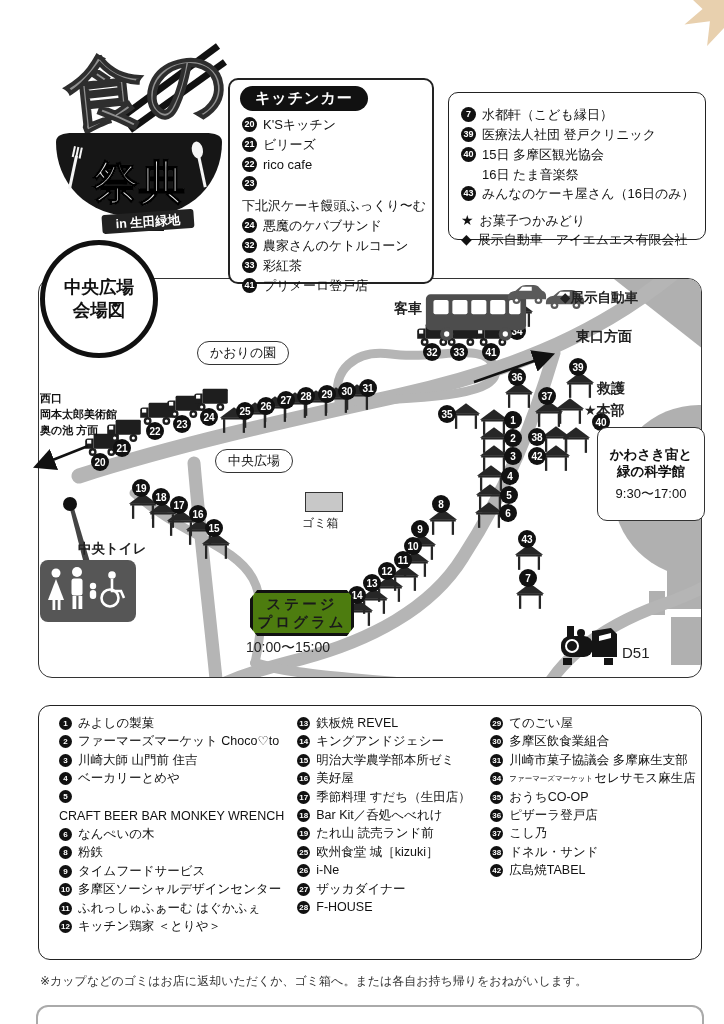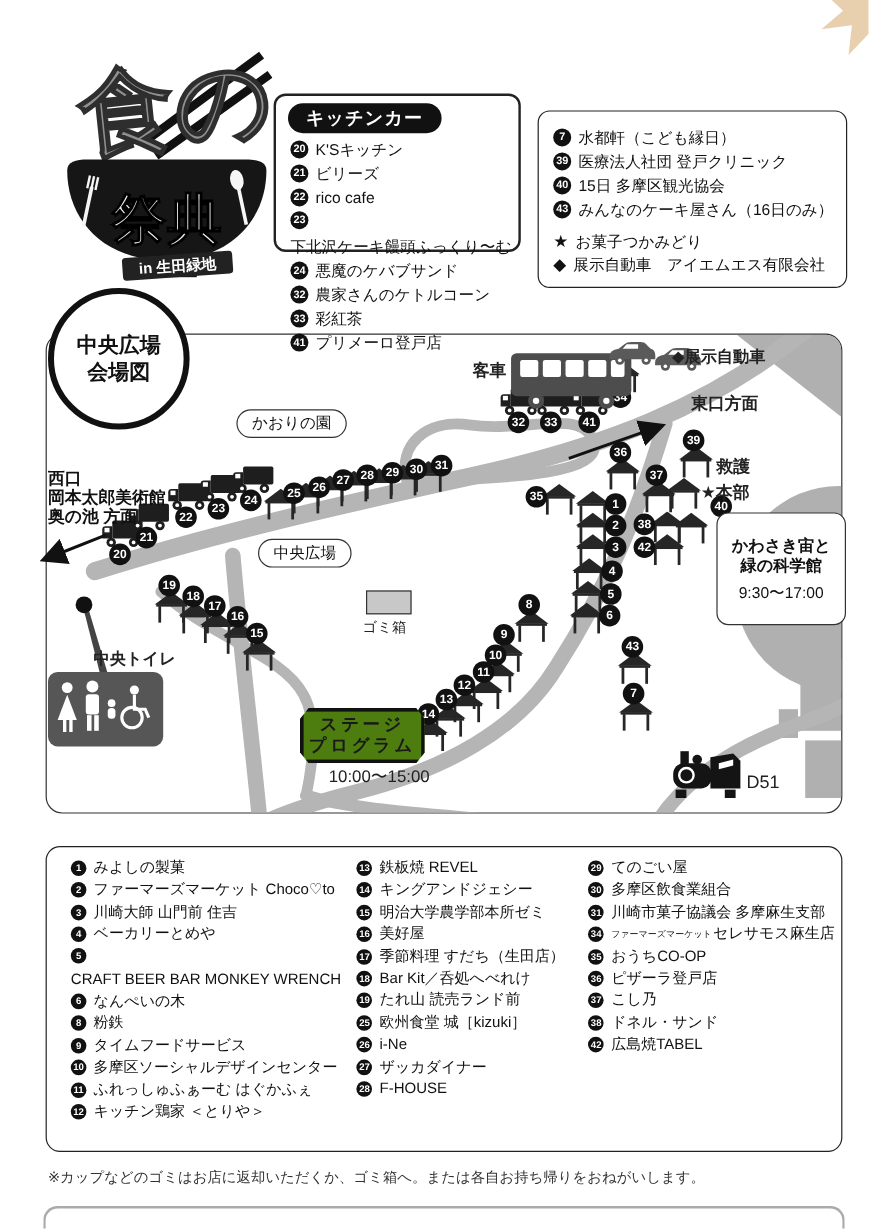--- a/index.html
+++ b/index.html
@@ -36,21 +36,21 @@
   .science-box{position:absolute;left:597px;top:427px;width:108px;height:94px;background:#fff;border:1.5px solid #333;
           border-radius:10px;z-index:4;display:flex;flex-direction:column;align-items:center;justify-content:center;box-sizing:border-box;}
   .science-box .l{font-size:13.5px;font-weight:bold;line-height:17px;}
   .science-box .t{font-size:13px;margin-top:5px;}
   .stage-box{position:absolute;left:250px;top:590px;width:104px;height:46px;background:#4d7c0f;border:3px solid #111;
           clip-path:polygon(7% 0,93% 0,100% 20%,100% 80%,93% 100%,7% 100%,0 80%,0 20%);
           display:flex;flex-direction:column;align-items:center;justify-content:center;z-index:4;box-sizing:border-box;}
   .stage-box div{font-size:14.5px;font-weight:bold;letter-spacing:3px;line-height:18px;color:#1a1a1a;}
   .toilet-sign{position:absolute;left:40px;top:560px;width:96px;height:62px;background:#565656;border-radius:8px;z-index:4;}
   .trash-rect{position:absolute;left:305px;top:492px;width:38px;height:20px;background:#c8c8c8;border:1.5px solid #333;z-index:4;box-sizing:border-box;}
-  .west-block{position:absolute;left:40px;top:390px;font-size:14px;font-weight:600;line-height:16px;z-index:4;}
+  .west-block{position:absolute;left:40px;top:390px;font-size:11px;font-weight:600;line-height:16px;z-index:4;}
   .footer-note{position:absolute;left:40px;top:973px;font-size:12px;color:#333;}
   .bottom-edge{position:absolute;left:36px;top:1005px;width:668px;height:30px;border:2px solid #aaa;border-bottom:none;
           border-radius:12px 12px 0 0;box-sizing:border-box;}
   svg{display:block;}
 </style>
 </head>
 <body>
 
 <div class="page">
 
@@ -140,21 +140,21 @@
       <ellipse cx="4" cy="7" rx="5.5" ry="8.5"></ellipse>
         <rect x="2.5" y="14" width="3" height="31"></rect>
     </g>
     <text x="87" y="158" text-anchor="middle" font-size="46" font-weight="bold" fill="#f2f2f2" stroke="#000" stroke-width="1">祭典</text>
     <g transform="rotate(-4 95 182)">
       <rect x="50" y="172" width="92" height="19" rx="3" fill="#222"></rect>
       <text x="96" y="186" text-anchor="middle" font-size="12.5" font-weight="bold" fill="#fff">in 生田緑地</text>
     </g>
   </svg>
 
-  <div id="kitchen-box" class="outline-box" style="left:228px;top:78px;width:206px;height:132px;z-index:2;">
+  <div id="kitchen-box" class="outline-box" style="left:228px;top:78px;width:206px;height:206px;z-index:2;">
     <div style="margin:6px 0 5px 10px;">
       <span class="pill">キッチンカー</span>
     </div>
     <div id="kitchen-list" style="margin-left:12px;">
         <div class="li">
           <span class="num">20</span>
           <span class="lbl">K'Sキッチン</span>
         </div>
         <div class="li">
           <span class="num">21</span>
@@ -193,20 +193,21 @@
           <span class="num">7</span>
           <span class="lbl">水都軒（こども縁日）</span>
         </div>
         <div class="li">
           <span class="num">39</span>
           <span class="lbl">医療法人社団 登戸クリニック</span>
         </div>
         <div class="li">
           <span class="num">40</span>
           <span class="lbl">15日  多摩区観光協会</span>
+          <div class="lbl2">16日  たま音楽祭</div>
         </div>
         <div class="li">
           <span class="num">43</span>
           <span class="lbl">みんなのケーキ屋さん（16日のみ）</span>
         </div>
       </div>
     <div id="info-notes" style="margin:9px 0 0 12px;">
         <div class="note-line">
           <span class="note-mark">★</span>
           <span>お菓子つかみどり</span>
@@ -312,21 +313,21 @@
         <path d="M72,19 L72,31 L81,31 L84,38"></path>
         <circle cx="70" cy="38" r="8.5"></circle>
       </g>
     </svg>
   </div>
 
   <div class="stage-box">
     <div>ステージ</div>
     <div>プログラム</div>
   </div>
-  <div class="map-label" style="left:246px;top:639px;width:112px;text-align:right;font-weight:400;">10:00〜15:00</div>
+  <div class="map-label" style="left:246px;top:639px;width:112px;text-align:left;font-weight:400;">10:00〜15:00</div>
 
   <svg class="abs mk-icon" style="left:558px;top:624px;" width="64" height="46">
       <use href="#sym-loco"></use>
     </svg>
   <div class="map-label" style="left:622px;top:644px;font-weight:400;font-size:15px;">D51</div>
 
   <div id="marker-layer" class="abs" style="left:0;top:0;width:724px;height:700px;z-index:3;">
       <svg width="36" height="28" class="mk-icon" style="left: 84px; top: 431px;">
         <use href="#sym-truck"></use>
       </svg>

